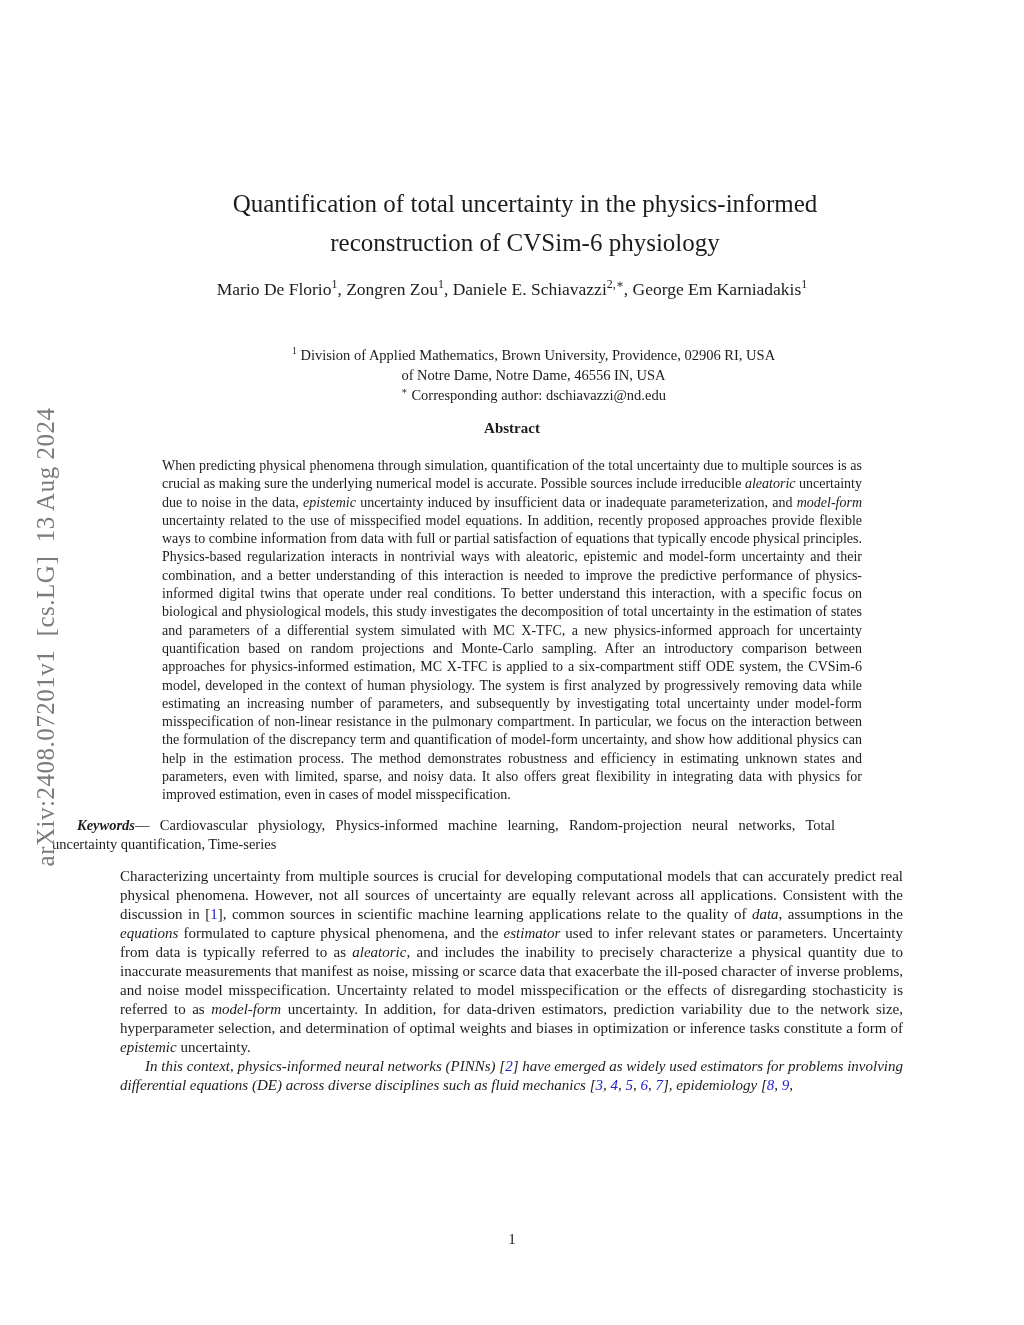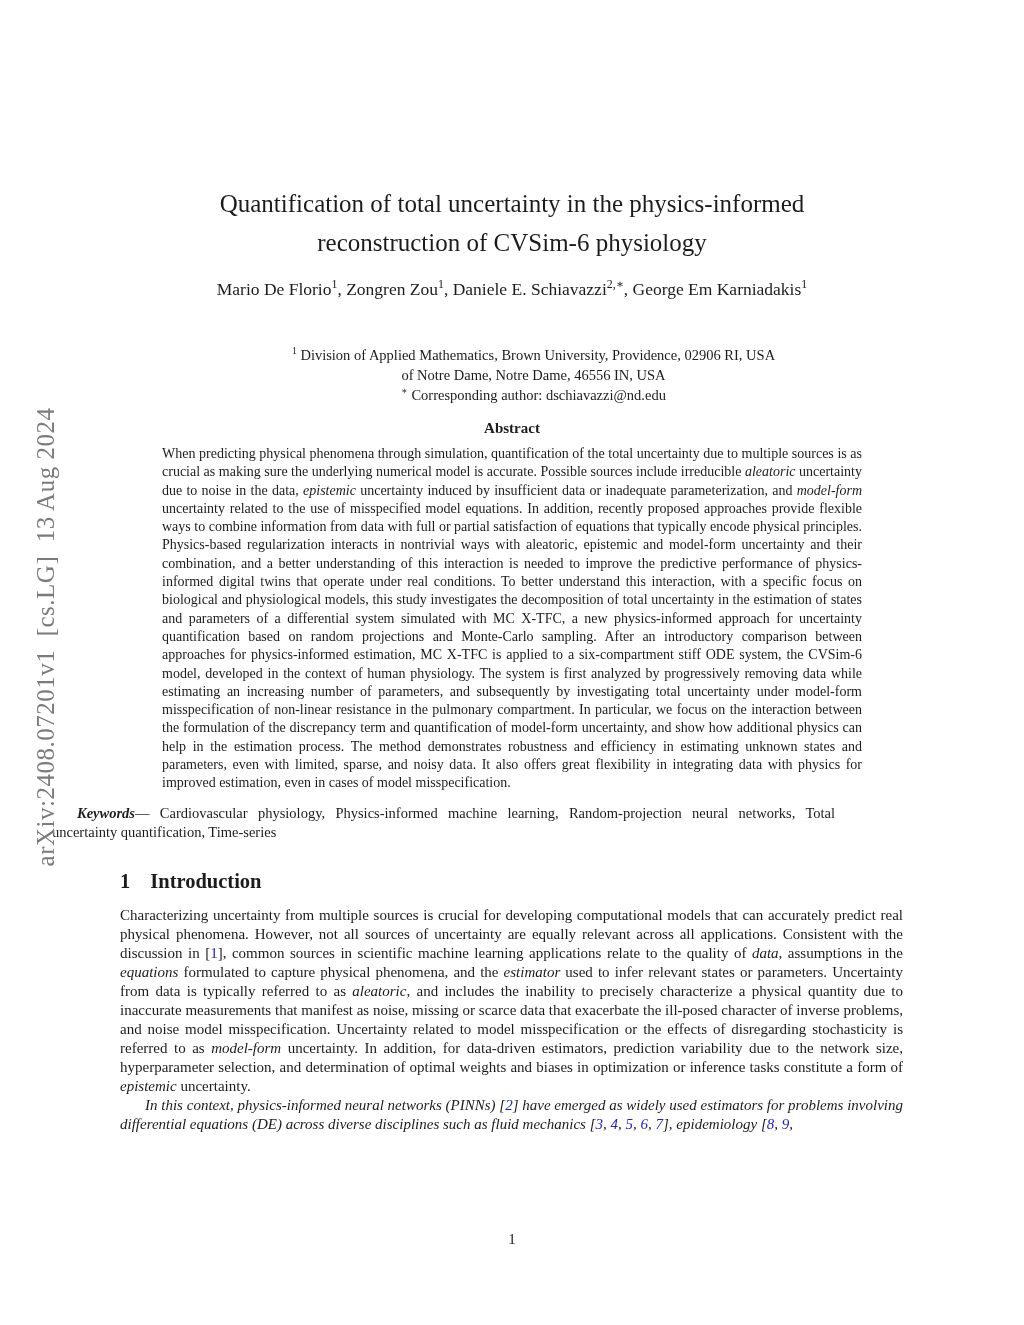--- a/index.html
+++ b/index.html
@@ -43,21 +43,21 @@
     padding-left: 43px;
   }
   .abs-heading {
     margin-top: 15px;
     text-align: center;
     font-weight: bold;
     font-size: 15px;
   }
   .abs-body {
     width: 700px;
-    margin: 8px auto 0 auto;
+    margin: 20px auto 0 auto;
     font-size: 14px;
     line-height: 18.3px;
     text-align: justify;
   }
   .keywords {
     width: 783px;
     margin: 11px 0 0 52px;
     font-size: 14.5px;
     line-height: 19px;
     text-align: justify;
@@ -72,21 +72,21 @@
   .bodytext {
     width: 783px;
     margin: 13px 0 0 120px;
     font-size: 15px;
     line-height: 19px;
     text-align: justify;
   }
   .bodytext.follow { margin-top: 0; }
   .indent { text-indent: 25px; font-style: italic; }
   p { margin-block-start: 0; margin-block-end: 0; }
-  h1, h2 { margin-block-start: 0; margin-block-end: 0; }
+  h1, h2 { margin-block-start: 0; margin-block-end: 0; padding-left: 26px; }
   sup { font-size: 68%; line-height: 0; }
   .it { font-style: italic; }
   .bi { font-weight: bold; font-style: italic; }
   .cite { color: #2222cc; }
   .pagenum {
     position: absolute;
     top: 1231px;
     left: 0;
     width: 100%;
     text-align: center;
@@ -112,23 +112,20 @@
     <div class="affline"><span>of Notre Dame, Notre Dame, 46556 IN, USA</span></div>
     <div class="affline"><sup>∗</sup><span> Corresponding author: dschiavazzi@nd.edu</span></div>
   </div>
 
   <div class="abs-heading">Abstract</div>
 
   <p class="abs-body"><span>When predicting physical phenomena through simulation, quantification of the total uncertainty due to multiple sources is as crucial as making sure the underlying numerical model is accurate. Possible sources include irreducible </span><span class="it">aleatoric</span><span> uncertainty due to noise in the data, </span><span class="it">epistemic</span><span> uncertainty induced by insufficient data or inadequate parameterization, and </span><span class="it">model-form</span><span> uncertainty related to the use of misspecified model equations. In addition, recently proposed approaches provide flexible ways to combine information from data with full or partial satisfaction of equations that typically encode physical principles. Physics-based regularization interacts in nontrivial ways with aleatoric, epistemic and model-form uncertainty and their combination, and a better understanding of this interaction is needed to improve the predictive performance of physics-informed digital twins that operate under real conditions. To better understand this interaction, with a specific focus on biological and physiological models, this study investigates the decomposition of total uncertainty in the estimation of states and parameters of a differential system simulated with MC X-TFC, a new physics-informed approach for uncertainty quantification based on random projections and Monte-Carlo sampling. After an introductory comparison between approaches for physics-informed estimation, MC X-TFC is applied to a six-compartment stiff ODE system, the CVSim-6 model, developed in the context of human physiology. The system is first analyzed by progressively removing data while estimating an increasing number of parameters, and subsequently by investigating total uncertainty under model-form misspecification of non-linear resistance in the pulmonary compartment. In particular, we focus on the interaction between the formulation of the discrepancy term and quantification of model-form uncertainty, and show how additional physics can help in the estimation process. The method demonstrates robustness and efficiency in estimating unknown states and parameters, even with limited, sparse, and noisy data. It also offers great flexibility in integrating data with physics for improved estimation, even in cases of model misspecification.</span></p>
 
   <p class="keywords"><span class="bi">Keywords</span><span>— Cardiovascular physiology, Physics-informed machine learning, Random-projection neural networks, Total uncertainty quantification, Time-series</span></p>
 
-  <h2 class="sec">
-    <span class="secnum">1</span><span>Introduction</span>
-  </h2>
 
   <p class="bodytext"><span>Characterizing uncertainty from multiple sources is crucial for developing computational models that can accurately predict real physical phenomena. However, not all sources of uncertainty are equally relevant across all applications. Consistent with the discussion in [</span><span class="cite">1</span><span>], common sources in scientific machine learning applications relate to the quality of </span><span class="it">data</span><span>, assumptions in the </span><span class="it">equations</span><span> formulated to capture physical phenomena, and the </span><span class="it">estimator</span><span> used to infer relevant states or parameters. Uncertainty from data is typically referred to as </span><span class="it">aleatoric</span><span>, and includes the inability to precisely characterize a physical quantity due to inaccurate measurements that manifest as noise, missing or scarce data that exacerbate the ill-posed character of inverse problems, and noise model misspecification. Uncertainty related to model misspecification or the effects of disregarding stochasticity is referred to as </span><span class="it">model-form</span><span> uncertainty. In addition, for data-driven estimators, prediction variability due to the network size, hyperparameter selection, and determination of optimal weights and biases in optimization or inference tasks constitute a form of </span><span class="it">epistemic</span><span> uncertainty.</span></p>
 
   <p class="bodytext follow indent"><span>In this context, physics-informed neural networks (PINNs) [</span><span class="cite">2</span><span>] have emerged as widely used estimators for problems involving differential equations (DE) across diverse disciplines such as fluid mechanics [</span><span class="cite">3</span><span>, </span><span class="cite">4</span><span>, </span><span class="cite">5</span><span>, </span><span class="cite">6</span><span>, </span><span class="cite">7</span><span>], epidemiology [</span><span class="cite">8</span><span>, </span><span class="cite">9</span><span>,</span></p>
 
   <div class="pagenum">1</div>
 
 </div>
 
 </body></html>

